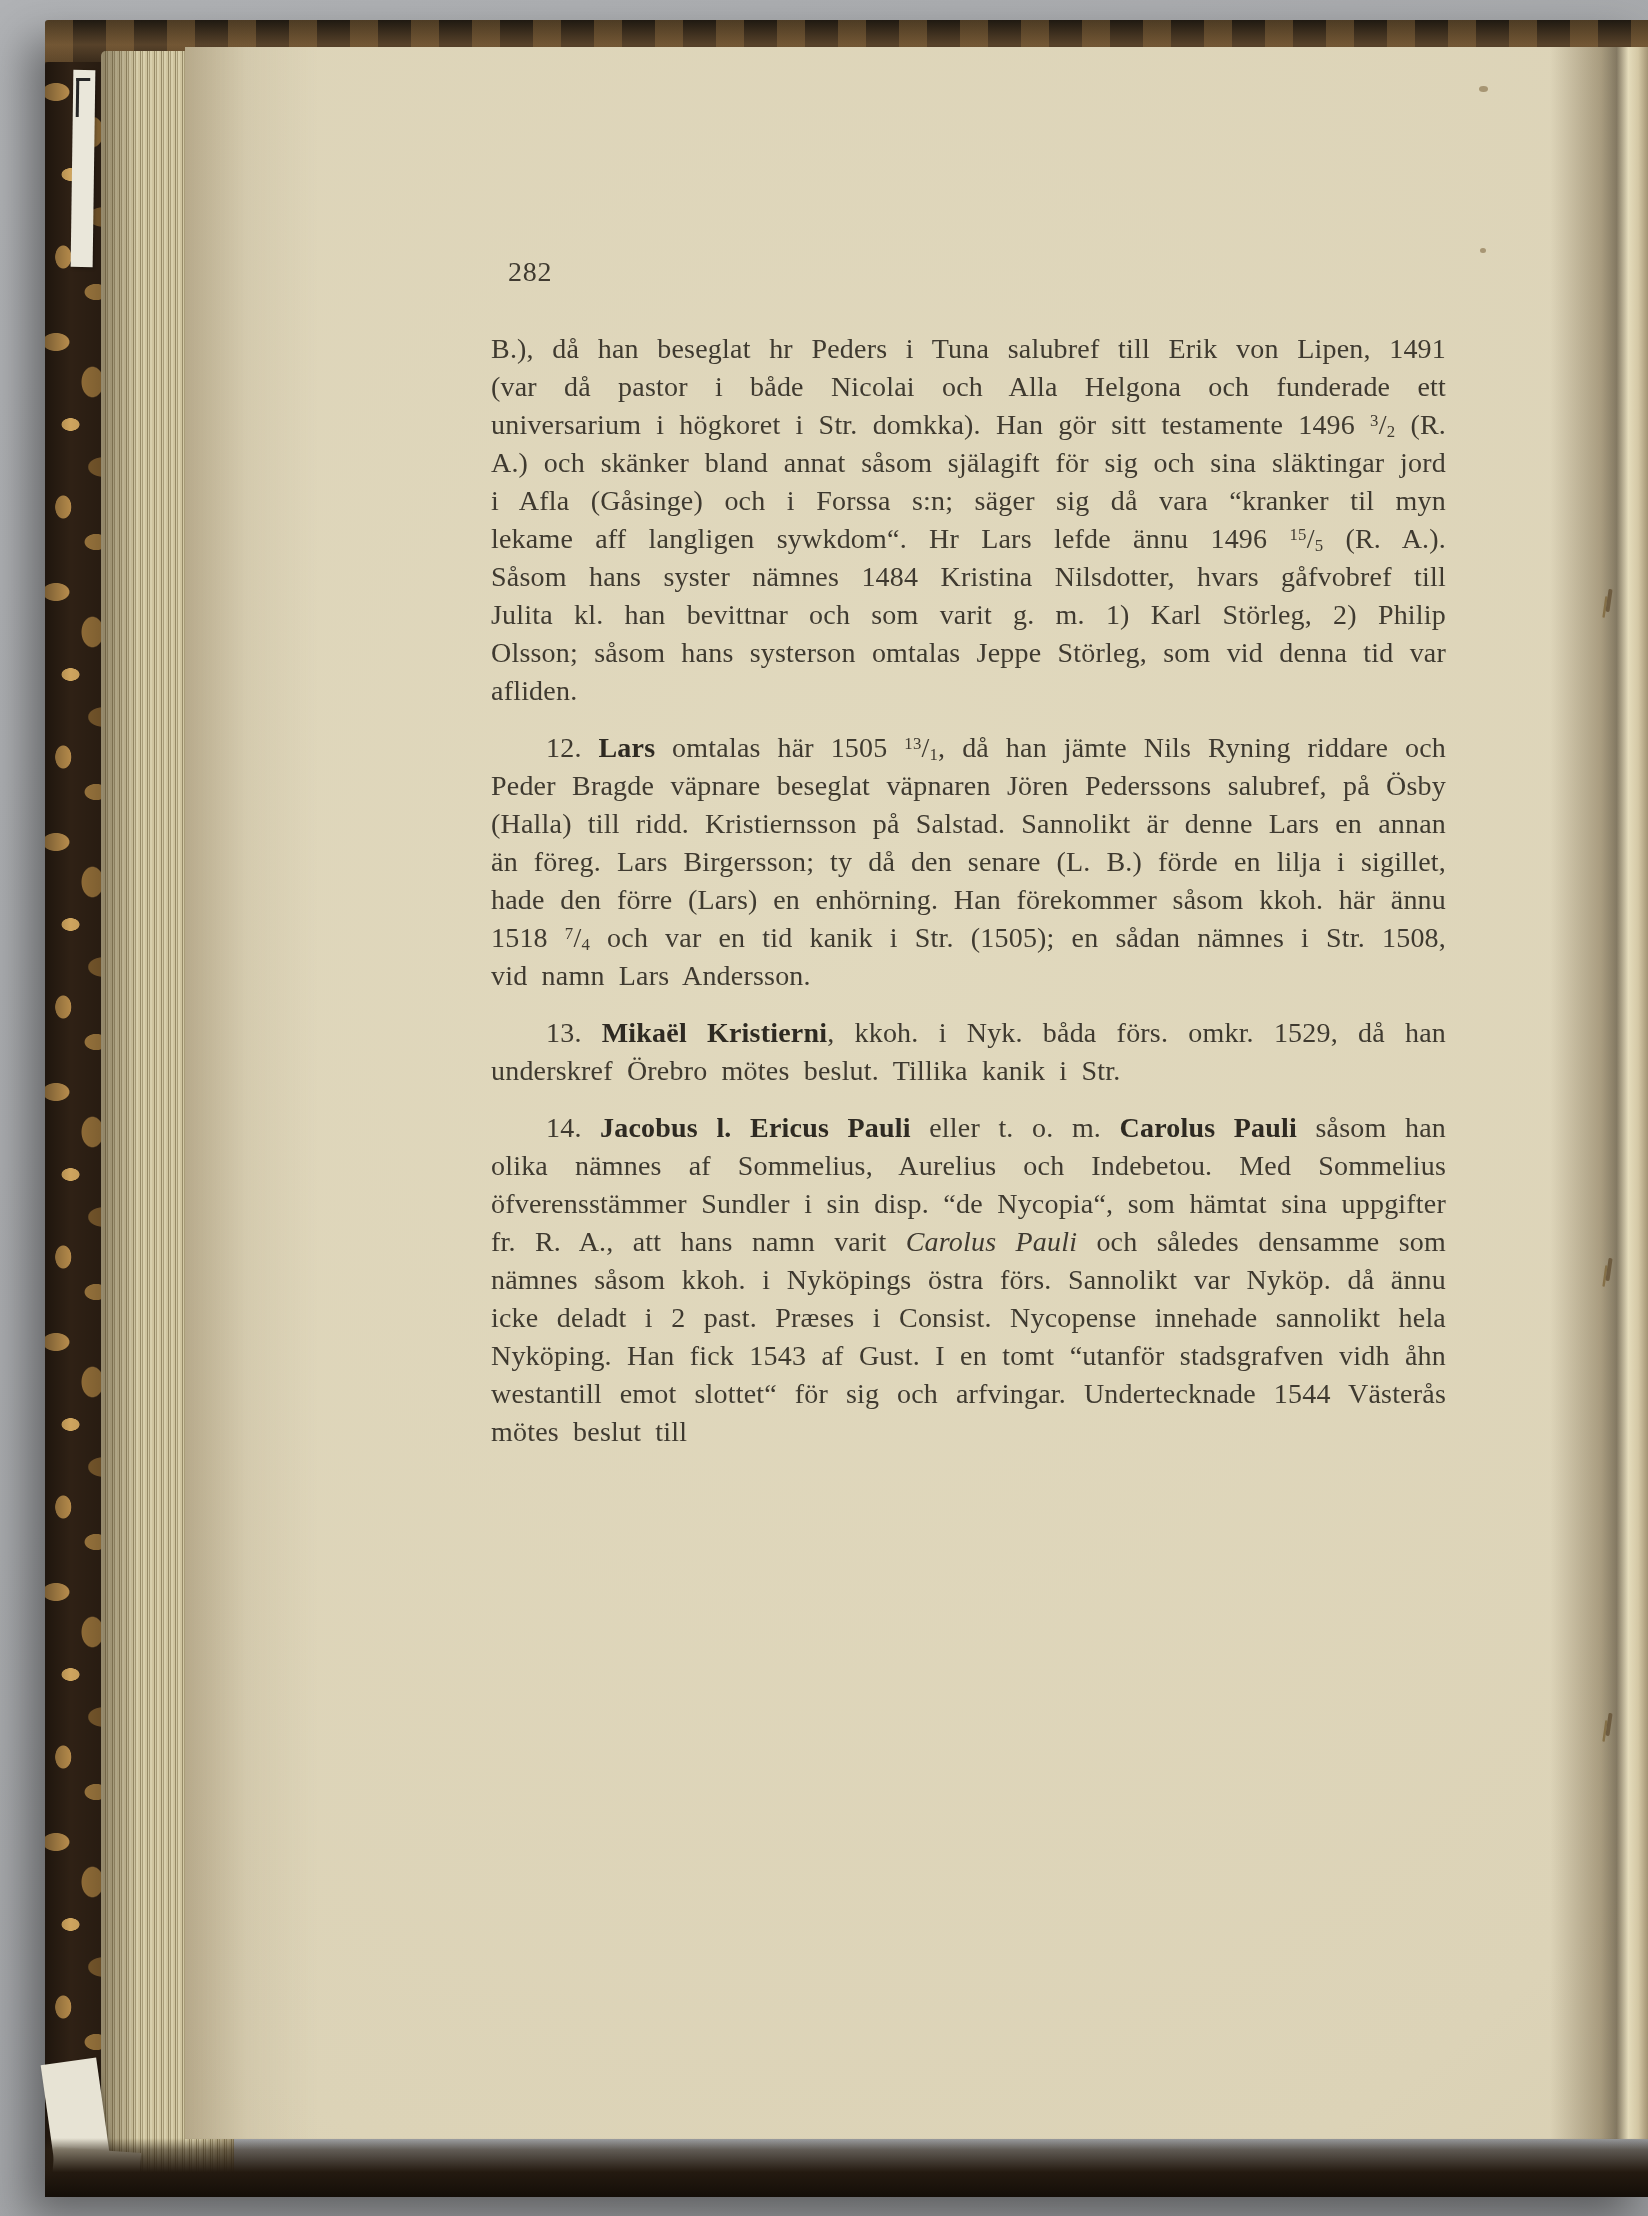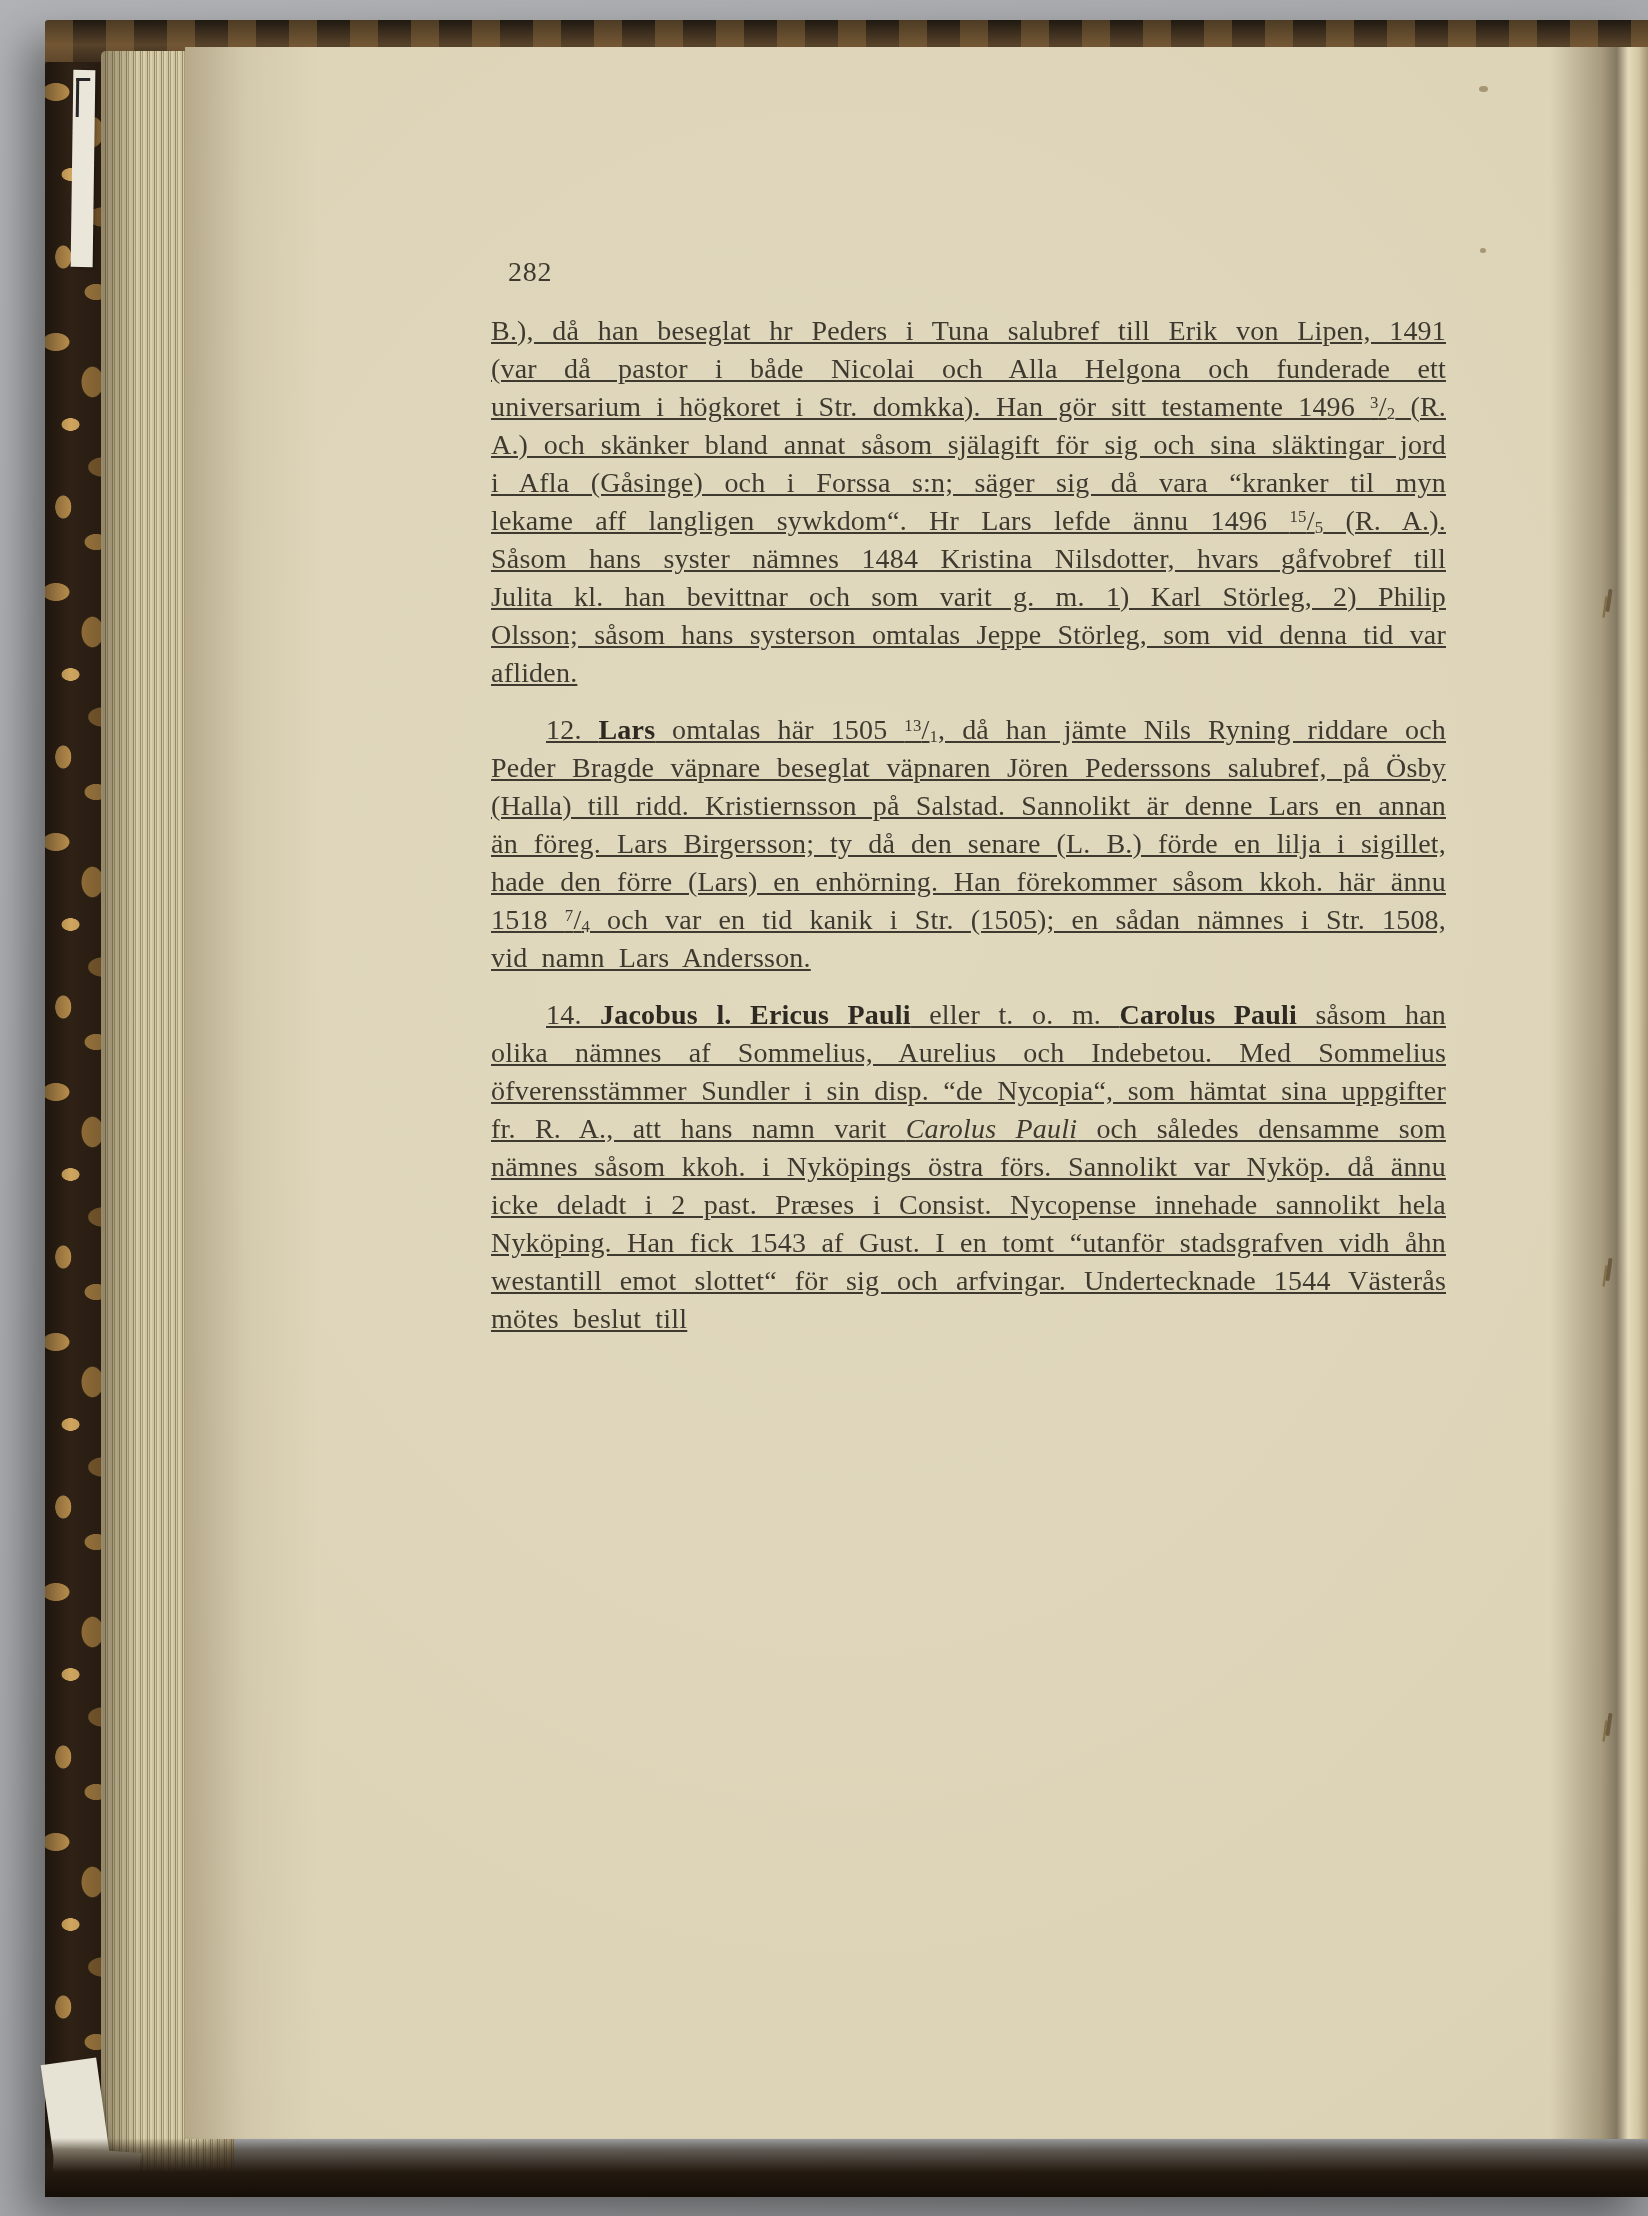--- a/index.html
+++ b/index.html
@@ -113,26 +113,25 @@
     background:linear-gradient(180deg, rgba(45,34,20,0) 0%, rgba(45,34,20,.55) 20%, #241a10 58%, #140e08 100%);
   }
 
   
   .page-number{
     position:absolute;left:323px;top:209px;
     font-family:"Liberation Serif","DejaVu Serif",serif;
     font-size:28px;color:var(--ink);letter-spacing:0.8px;
   }
   .text-block{
-    position:absolute;left:306px;top:265px;width:955px;
+    position:absolute;left:306px;top:283px;width:955px;
     font-family:"Liberation Serif","DejaVu Serif",serif;
     font-size:28px;line-height:38px;color:var(--ink);
     word-spacing:7px;letter-spacing:0.2px;
     text-align:justify;
-    text-decoration:underline;
   }
   .text-block p.para{margin:0;}
   .text-block p.para + p.para{margin-top:19px;}
   .text-block p.indent{text-indent:55px;}
   .text-block b{font-weight:bold;color:#2e2a22;}
   .text-block i{font-style:italic;}
   .text-block sup{font-size:.6em;line-height:0;position:relative;top:-.45em;vertical-align:baseline;}
   .text-block sub{font-size:.6em;line-height:0;position:relative;top:.18em;vertical-align:baseline;}
 </style>
 </head>
@@ -148,20 +147,21 @@
     <div class="paper-tab"></div>
     <div class="paper-bit1"></div>
     <div class="paper-bit2"></div>
 
     <div class="page">
       <div class="page-number">282</div>
 
       <div class="text-block">
           <p class="para"><span>B.), då han beseglat hr Peders i Tuna salubref till Erik von Lipen, 1491 (var då pastor i både Nicolai och Alla Helgona och funderade ett universarium i högkoret i Str. domkka).  Han gör sitt testamente 1496 </span><sup>3</sup><span>/</span><sub>2</sub><span> (R. A.) och skänker bland annat såsom själagift för sig och sina släktingar jord i Afla (Gåsinge) och i Forssa s:n; säger sig då vara “kranker til myn lekame aff langligen sywkdom“.  Hr Lars lefde ännu 1496 </span><sup>15</sup><span>/</span><sub>5</sub><span> (R. A.).  Såsom hans syster nämnes 1484 Kristina Nilsdotter, hvars gåfvobref till Julita kl. han bevittnar och som varit g. m. 1) Karl Störleg, 2) Philip Olsson; såsom hans systerson omtalas Jeppe Störleg, som vid denna tid var afliden.</span></p>
           <p class="para indent"><span>12.  </span><b>Lars</b><span> omtalas här 1505 </span><sup>13</sup><span>/</span><sub>1</sub><span>, då han jämte Nils Ryning riddare och Peder Bragde väpnare beseglat väpnaren Jören Pederssons salubref, på Ösby (Halla) till ridd. Kristiernsson på Salstad.  Sannolikt är denne Lars en annan än föreg. Lars Birgersson; ty då den senare (L. B.) förde en lilja i sigillet, hade den förre (Lars) en enhörning.  Han förekommer såsom kkoh. här ännu 1518 </span><sup>7</sup><span>/</span><sub>4</sub><span> och var en tid kanik i Str. (1505); en sådan nämnes i Str. 1508, vid namn Lars Andersson.</span></p>
+          <p class="para indent"><span>13.  </span><b>Mikaël Kristierni</b><span>, kkoh. i Nyk. båda förs. omkr. 1529, då han underskref Örebro mötes beslut.  Tillika kanik i Str.</span></p>
           <p class="para indent"><span>14.  </span><b>Jacobus l. Ericus Pauli</b><span> eller t. o. m. </span><b>Carolus Pauli</b><span> såsom han olika nämnes af Sommelius, Aurelius och Indebetou.  Med Sommelius öfverensstämmer Sundler i sin disp. “de Nycopia“, som hämtat sina uppgifter fr. R. A., att hans namn varit </span><i>Carolus Pauli</i><span> och således densamme som nämnes såsom kkoh. i Nyköpings östra förs. Sannolikt var Nyköp. då ännu icke deladt i 2 past. Præses i Consist. Nycopense innehade sannolikt hela Nyköping.  Han fick 1543 af Gust. I en tomt “utanför stadsgrafven vidh åhn westantill emot slottet“ för sig och arfvingar.  Undertecknade 1544 Västerås mötes beslut till</span></p>
         </div>
 
       <div class="gutter"></div>
       <div class="stitch s1"></div>
       <div class="stitch s2"></div>
       <div class="stitch s3"></div>
       <div class="speck k1"></div>
       <div class="speck k2"></div>
     </div>

